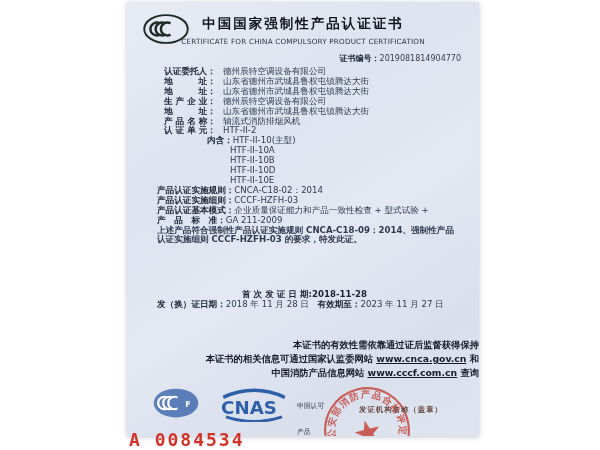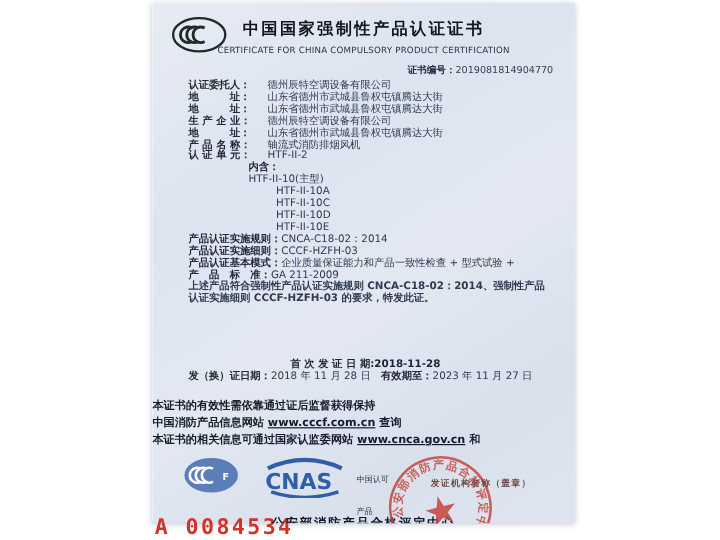--- a/index.html
+++ b/index.html
@@ -14,26 +14,26 @@
     box-shadow:0 1px 5px rgba(100,110,140,.4);
     color:#2f3a50;overflow:hidden;
   }
   .ccc-mark{position:absolute;left:15px;top:11px;}
   .title-cn{margin-top:13px;text-align:center;font-size:13.5px;font-weight:bold;color:#10151f;letter-spacing:2px;}
   .title-en{text-align:center;font-size:7.2px;color:#2a3242;margin-top:4px;letter-spacing:.2px;}
   .cert-no{text-align:right;padding-right:18px;font-size:8px;margin-top:7px;color:#333c50;white-space:pre;}
   .bodytext{padding-left:30px;padding-right:14px;margin-top:3px;font-size:8.6px;line-height:9.9px;}
   .row{display:flex;white-space:pre;}
   .lab{font-weight:bold;color:#212a3c;}
-  .lab.fixed{width:66px;flex:none;}
-  .indent1{padding-left:50px;flex-direction:column;}
+  .lab.fixed{width:66px;flex:none;text-align:center;}
+  .indent1{padding-left:50px;}
   .indent2{padding-left:73px;text-align:right;}
   .first-issue{padding-left:85px;font-weight:bold;color:#1b2335;margin-top:45px;}
   .statement{font-weight:600;}
-  .notice{margin-top:12px;text-align:left;font-size:9.3px;font-weight:bold;color:#151b29;line-height:13.8px;}
+  .notice{margin-top:28px;text-align:right;font-size:9.3px;font-weight:bold;color:#151b29;line-height:13.8px;}
   .notice .url{text-decoration:underline;}
   .logos{position:relative;height:50px;margin-top:4px;}
   .cccf-logo{position:absolute;left:26px;top:3px;}
   .cnas-logo{position:absolute;left:92px;top:4px;}
   .accred{position:absolute;left:170px;top:1px;font-size:6.8px;line-height:8.7px;color:#2c3547;white-space:pre;}
   .stamp{position:absolute;left:196px;top:2px;width:88px;height:88px;transform:rotate(-14deg);opacity:.85;z-index:2;}
   .stamp-note{position:absolute;left:232px;top:21px;font-size:7.4px;color:#6b4a44;font-weight:bold;z-index:3;letter-spacing:1px;white-space:pre;}
   .footer{margin-top:2px;text-align:center;position:relative;z-index:1;}
   .org{font-size:10.3px;font-weight:bold;color:#111826;letter-spacing:1.5px;}
   .addr{font-size:6.6px;color:#3c4760;margin-top:3px;white-space:pre;}
@@ -65,40 +65,40 @@
     <div class="row"><span class="lab fixed">认证委托人：</span><span>德州辰特空调设备有限公司</span></div>
     <div class="row"><span class="lab fixed">地　　　址：</span><span>山东省德州市武城县鲁权屯镇腾达大街</span></div>
     <div class="row"><span class="lab fixed">地　　　址：</span><span>山东省德州市武城县鲁权屯镇腾达大街</span></div>
     <div class="row"><span class="lab fixed">生 产 企 业：</span><span>德州辰特空调设备有限公司</span></div>
     <div class="row"><span class="lab fixed">地　　　址：</span><span>山东省德州市武城县鲁权屯镇腾达大街</span></div>
     <div class="row"><span class="lab fixed">产 品 名 称：</span><span>轴流式消防排烟风机</span></div>
     <div class="row"><span class="lab fixed">认 证 单 元：</span><span>HTF-II-2</span></div>
 
     <div class="row indent1"><span class="lab">内含：</span><span>HTF-II-10(主型)</span></div>
     <div class="row indent2"><span>HTF-II-10A</span></div>
-    <div class="row indent2"><span>HTF-II-10C</span></div>
+    <div class="row indent2"><span>HTF-II-10B</span></div>
     <div class="row indent2"><span>HTF-II-10D</span></div>
     <div class="row indent2"><span>HTF-II-10E</span></div>
 
     <div class="row"><span class="lab">产品认证实施规则：</span><span>CNCA-C18-02：2014</span></div>
     <div class="row"><span class="lab">产品认证实施细则：</span><span>CCCF-HZFH-03</span></div>
     <div class="row"><span class="lab">产品认证基本模式：</span><span>企业质量保证能力和产品一致性检查 + 型式试验 +</span></div>
     <div class="row"><span class="lab">产　品　标　准：</span><span>GA 211-2009</span></div>
 
-    <div class="row statement"><span>上述产品符合强制性产品认证实施规则 CNCA-C18-02：2014、强制性产品</span></div>
+    <div class="row statement"><span>上述产品符合强制性产品认证实施规则 CNCA-C18-09：2014、强制性产品</span></div>
     <div class="row statement"><span>认证实施细则 CCCF-HZFH-03 的要求，特发此证。</span></div>
 
     <div class="row first-issue"><span>首 次 发 证 日 期:</span><span>2018-11-28</span></div>
     <div class="row"><span class="lab">发（换）证日期：</span><span>2018 年 11 月 28 日</span><span class="lab">　有效期至：</span><span>2023 年 11 月 27 日</span></div>
   </div>
 
   <div class="notice">
     <div>本证书的有效性需依靠通过证后监督获得保持</div>
+    <div><span>本证书的相关信息可通过国家认监委网站 </span><span class="url">www.cnca.gov.cn</span><span> 和</span></div>
     <div><span>中国消防产品信息网站 </span><span class="url">www.cccf.com.cn</span><span> 查询</span></div>
-    <div><span>本证书的相关信息可通过国家认监委网站 </span><span class="url">www.cnca.gov.cn</span><span> 和</span></div>
   </div>
 
   <div class="logos">
 
     <svg class="cccf-logo" width="46" height="32" viewBox="0 0 64 42">
       <ellipse cx="32" cy="21" rx="31" ry="20" fill="#5b7db8"></ellipse>
       <path d="M 20,13.5 A 8.6,8.6 0 1 0 20,28.5" fill="none" stroke="#ffffff" stroke-width="3"></path>
       <path d="M 27,13.5 A 8.6,8.6 0 1 0 27,28.5" fill="none" stroke="#ffffff" stroke-width="3"></path>
       <path d="M 34,13.5 A 8.6,8.6 0 1 0 34,28.5" fill="none" stroke="#ffffff" stroke-width="3"></path>
       <text x="45" y="26" font-size="11" font-weight="bold" fill="#ffffff">F</text>

